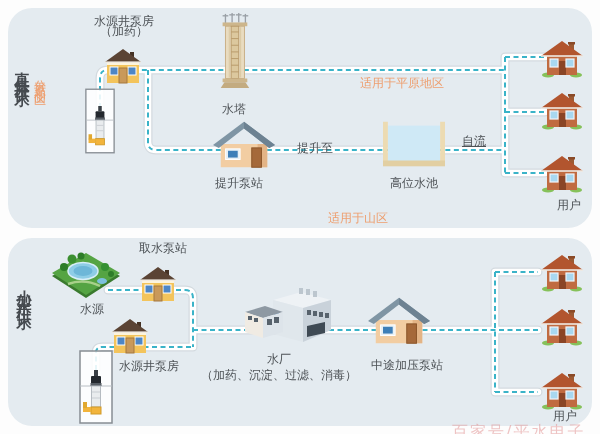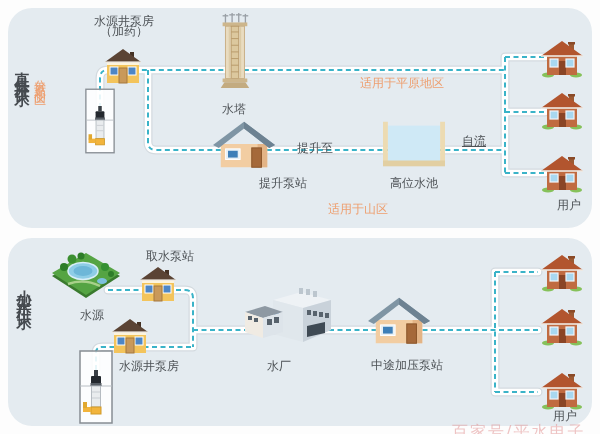--- a/index.html
+++ b/index.html
@@ -200,24 +200,24 @@
       </g>
     </svg>
 
     <div class="vtitle" style="left:4px;top:52px;">直供井供水</div>
     <div class="vsub" style="left:23px;top:62px;">分平原和山区</div>
 
     <div class="lbl" style="left:116px;top:6px;">水源井泵房</div>
     <div class="lbl" style="left:116px;top:16px;">（加药）</div>
     <div class="lbl" style="left:226px;top:94px;">水塔</div>
     <div class="lbl lbl-orange" style="left:394px;top:34px;margin-top:34px;">适用于平原地区</div>
-    <div class="lbl" style="left:231px;top:168px;margin-left:44px;">提升泵站</div>
+    <div class="lbl" style="left:231px;top:168px;">提升泵站</div>
     <div class="lbl" style="left:307px;top:133px;">提升至</div>
     <div class="lbl" style="left:406px;top:168px;text-align:right;">高位水池</div>
-    <div class="lbl lbl-orange" style="left:350px;top:194px;">适用于山区</div>
+    <div class="lbl lbl-orange" style="left:350px;top:203px;">适用于山区</div>
     <div class="lbl" style="left:466px;top:126px;text-decoration:underline;">自流</div>
     <div class="lbl" style="left:561px;top:190px;">用户</div>
   </section>
 
   <section class="panel panel2">
     <svg class="layer" width="584" height="188" viewBox="0 0 584 188">
       <g fill="none">
         <g stroke="#d3dadf" stroke-width="9" stroke-linecap="round">
           <path d="M100,52 L177,52 Q185,52 185,60 L185,109 M88,132 L88,115 Q88,109 94,109 L185,109 M185,92 L530,92 M487,34 L487,154 M487,34 L530,34 M487,154 L530,154"></path>
         </g>
@@ -252,22 +252,23 @@
       <g>
         <use href="#user-house" x="532" y="68" width="44" height="40"></use>
       </g>
       <g>
         <use href="#user-house" x="532" y="132" width="44" height="40"></use>
       </g>
     </svg>
 
     <div class="vtitle" style="left:6px;top:40px;">小型水厂供水</div>
 
-    <div class="lbl" style="left:155px;top:11px;margin-left:7px;">取水泵站</div>
-    <div class="lbl" style="left:84px;top:70px;">水源</div>
+    <div class="lbl" style="left:155px;top:3px;">取水泵站</div>
+    <div class="lbl" style="left:84px;top:64px;">水源</div>
     <div class="lbl" style="left:141px;top:121px;">水源井泵房</div>
-    <div class="lbl" style="left:271px;top:121px;">水厂</div>
+    <div class="lbl" style="left:271px;top:114px;">水厂</div>
+    <div class="lbl" style="left:271px;top:130px;">（加药、沉淀、过滤、消毒）</div>
     <div class="lbl" style="left:399px;top:120px;">中途加压泵站</div>
     <div class="lbl" style="left:557px;top:171px;">用户</div>
   </section>
 
   <div class="watermark">百家号/平水电子</div>
 </div>
 
 </body></html>

